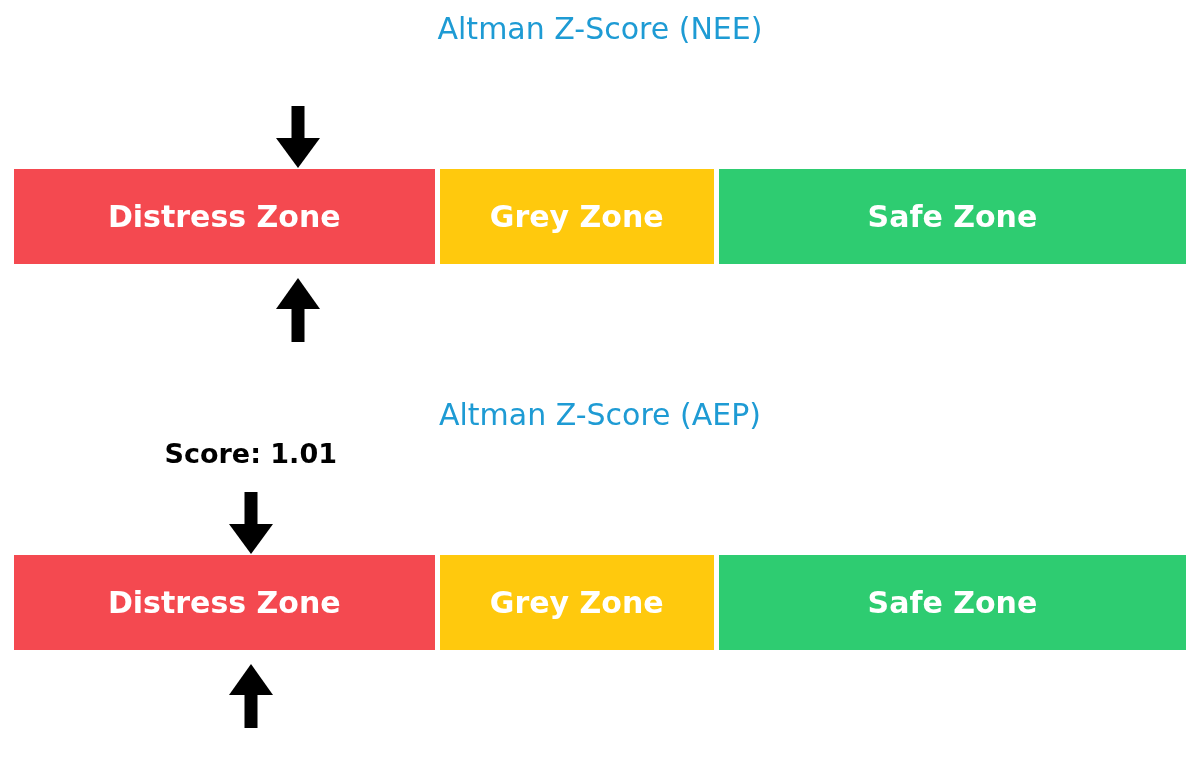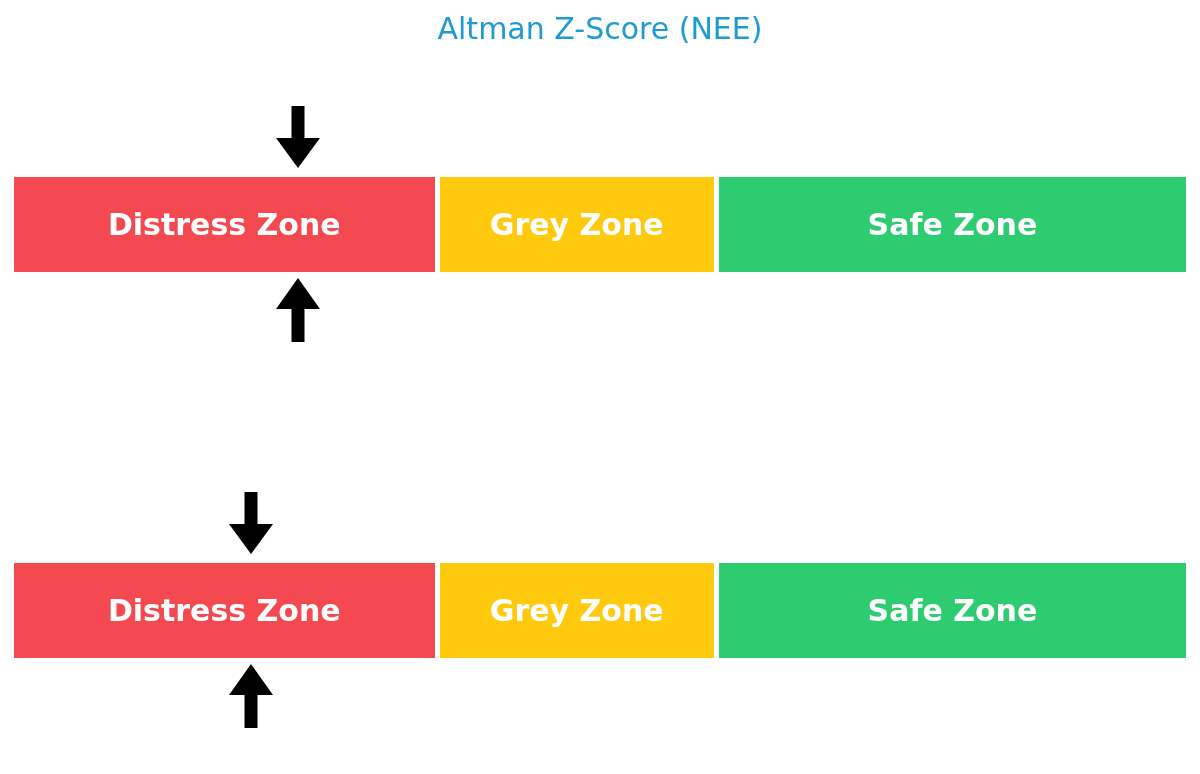--- a/index.html
+++ b/index.html
@@ -33,21 +33,21 @@
     position: absolute; top: 52px;
     transform: translateX(-50%);
     font-size: 27px; font-weight: bold;
     color: var(--score-text);
     white-space: nowrap;
   }
   .arrow { position: absolute; transform: translateX(-50%); color: var(--arrow); line-height: 0; }
   .arrow-down { top: 106px; }
   .arrow-up { top: 278px; }
   .bar {
-    position: absolute; top: 177px; left: 0; right: 0; height: 95px;
+    position: absolute; top: 169px; left: 0; right: 0; height: 95px;
     display: flex; gap: 5px; border-radius: 31px;
   }
   .zone {
     flex-basis: 0;
     display: flex; align-items: center; justify-content: center;
   }
   .zone-label {
     font-size: 30px; font-weight: bold;
     color: var(--zone-label-text);
     white-space: nowrap;
@@ -81,21 +81,23 @@
       <span class="arrow arrow-up at-score" style="left: 24.2%;">
         <svg width="46" height="64" viewBox="0 0 46 64" aria-hidden="true">
           <polygon points="23,0 1,31 45,31" fill="currentColor"></polygon>
           <rect x="16.5" y="27" width="13" height="37" fill="currentColor"></rect>
         </svg>
       </span>
     </div>
   </div>
 
   <div class="chart" id="chart-1">
+    <div class="chart-title">Altman Z-Score (AEP)</div>
     <div class="bar-area">
+      <div class="score-label at-score" style="left: 20.2%;">Score: 1.01</div>
       <span class="arrow arrow-down at-score" style="left: 20.2%;">
         <svg width="46" height="62" viewBox="0 0 46 62" aria-hidden="true">
           <rect x="16.5" y="0" width="13" height="36" fill="currentColor"></rect>
           <polygon points="1,32 45,32 23,62" fill="currentColor"></polygon>
         </svg>
       </span>
       <div class="bar">
         <div class="zone" style="flex-grow: 1.81; background-color: rgb(244, 73, 80);">
           <span class="zone-label">Distress Zone</span>
         </div>

